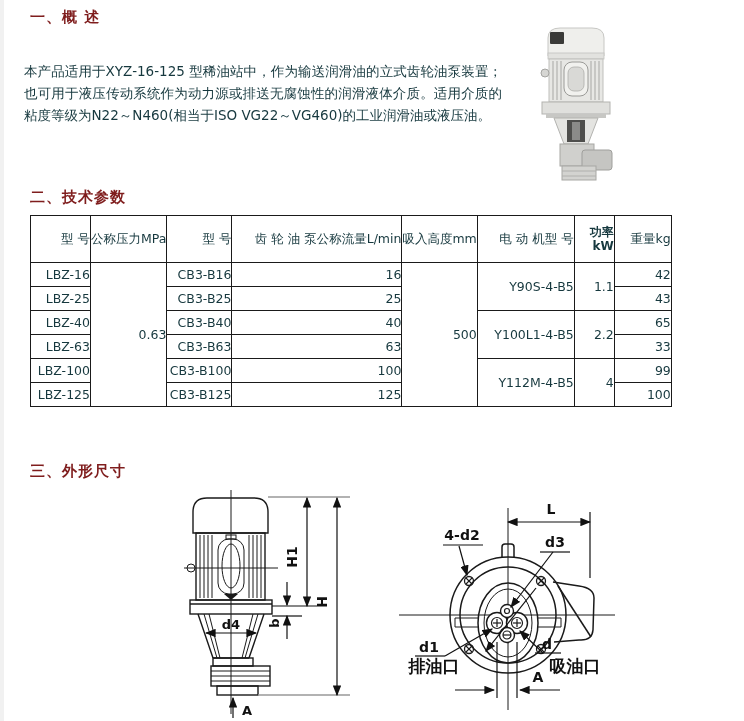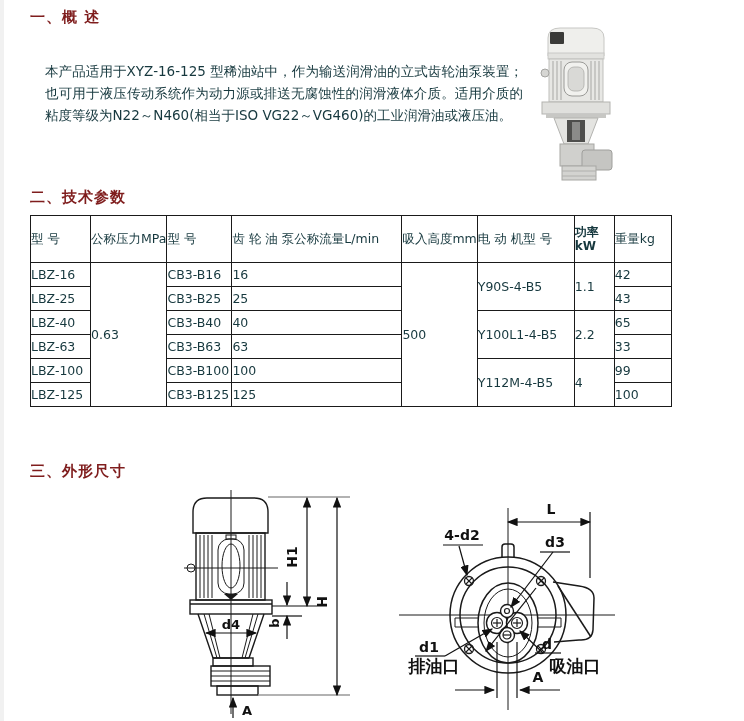--- a/index.html
+++ b/index.html
@@ -10,30 +10,30 @@
   }
   .edge-strip{position:absolute;left:0;top:0;width:4px;height:721px;background:#f1f1f1;}
   .sec-title{
     position:absolute;left:30px;font-size:15px;font-weight:bold;
     letter-spacing:1px;color:#7f1d1d;white-space:nowrap;
   }
   #title1{top:8px;}
   #title2{top:188px;}
   #title3{top:462px;}
   .intro{
-    position:absolute;left:45px;top:60px;width:478px;
+    position:absolute;left:24px;top:60px;width:478px;
     font-size:13.5px;line-height:22px;color:#16383e;text-align:justify;
   }
   .photo-wrap{position:absolute;left:520px;top:24px;width:120px;height:168px;}
   table.spec{
     position:absolute;left:30px;top:215px;border-collapse:collapse;
     table-layout:fixed;font-size:12.5px;color:#16383e;
   }
   table.spec td,table.spec th{
-    border:1px solid #1a1a1a;text-align:left;vertical-align:middle;
+    border:1px solid #1a1a1a;text-align:right;vertical-align:middle;
     padding:0;font-weight:normal;overflow:hidden;white-space:nowrap;
   }
   table.spec thead th{height:46px;font-size:12.5px;}
   table.spec tbody td{height:23px;}
   .pw{line-height:14px;font-size:12px;font-weight:bold;}
   .drawing{position:absolute;}
   #side-view{left:150px;top:482px;}
   #top-view{left:393px;top:500px;}
   svg text{fill:#111;font-family:"DejaVu Sans","Liberation Sans",sans-serif;}
 </style>

